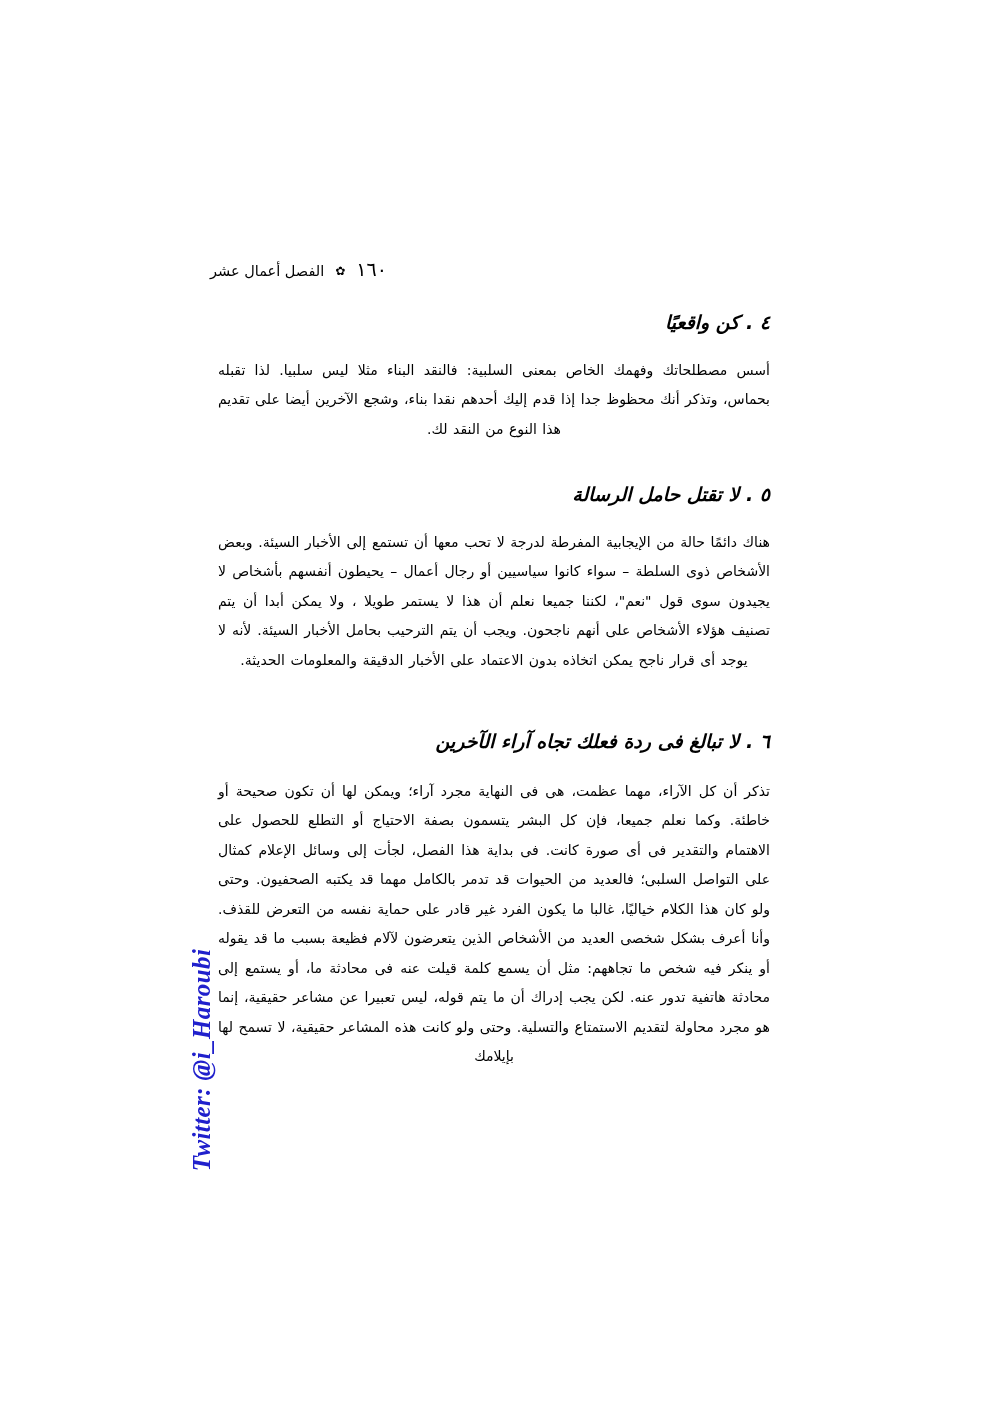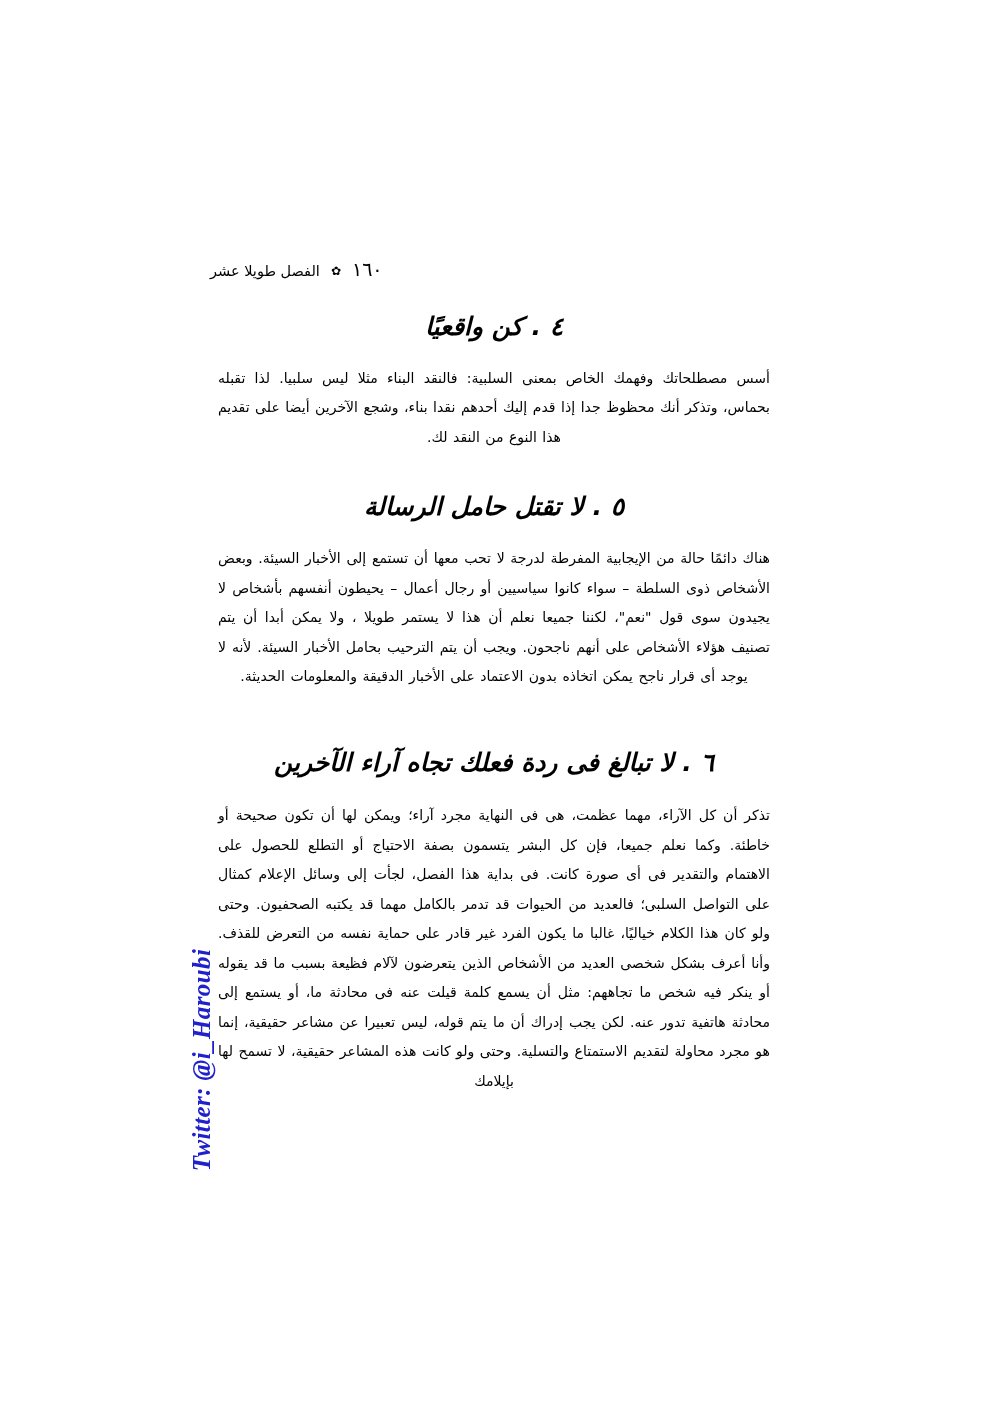--- a/index.html
+++ b/index.html
@@ -67,25 +67,24 @@
     right: 222px;
     width: 552px;
     direction: rtl;
     text-align: justify;
   }
 
   h2.section-heading {
     font-family: "DejaVu Sans", sans-serif;
     font-style: italic;
     font-weight: bold;
-    font-size: 25px;
+    font-size: 19px;
     color: #000;
     margin: 0;
     padding: 0;
-    text-align: center;
     line-height: 1.35;
     letter-spacing: 0.3px;
   }
   .heading-block {
     margin: 0;
     padding: 0;
   }
   .heading-block.h4  { margin-top: 10px; }
   .heading-block.h5  { margin-top: 38px; }
   .heading-block.h6  { margin-top: 54px; }
@@ -133,21 +132,21 @@
 </style>
 </head>
 <body>
 
 <div class="page">
 
   <div class="running-header">
     <div class="header-inner">
       <span class="header-pageno">١٦٠</span>
       <span class="header-sep">✿</span>
-      <span class="header-chapter">الفصل طويلا عشر</span>
+      <span class="header-chapter">الفصل أعمال عشر</span>
     </div>
   </div>
 
   <div class="content">
 
     <div class="heading-block h4">
       <h2 class="section-heading">٤ . كن واقعيًا</h2>
     </div>
     <p class="body-par first">أسس مصطلحاتك وفهمك الخاص بمعنى السلبية: فالنقد البناء مثلا ليس سلبيا. لذا تقبله بحماس، وتذكر أنك محظوظ جدا إذا قدم إليك أحدهم نقدا بناء، وشجع الآخرين أيضا على تقديم هذا النوع من النقد لك.</p>
 

